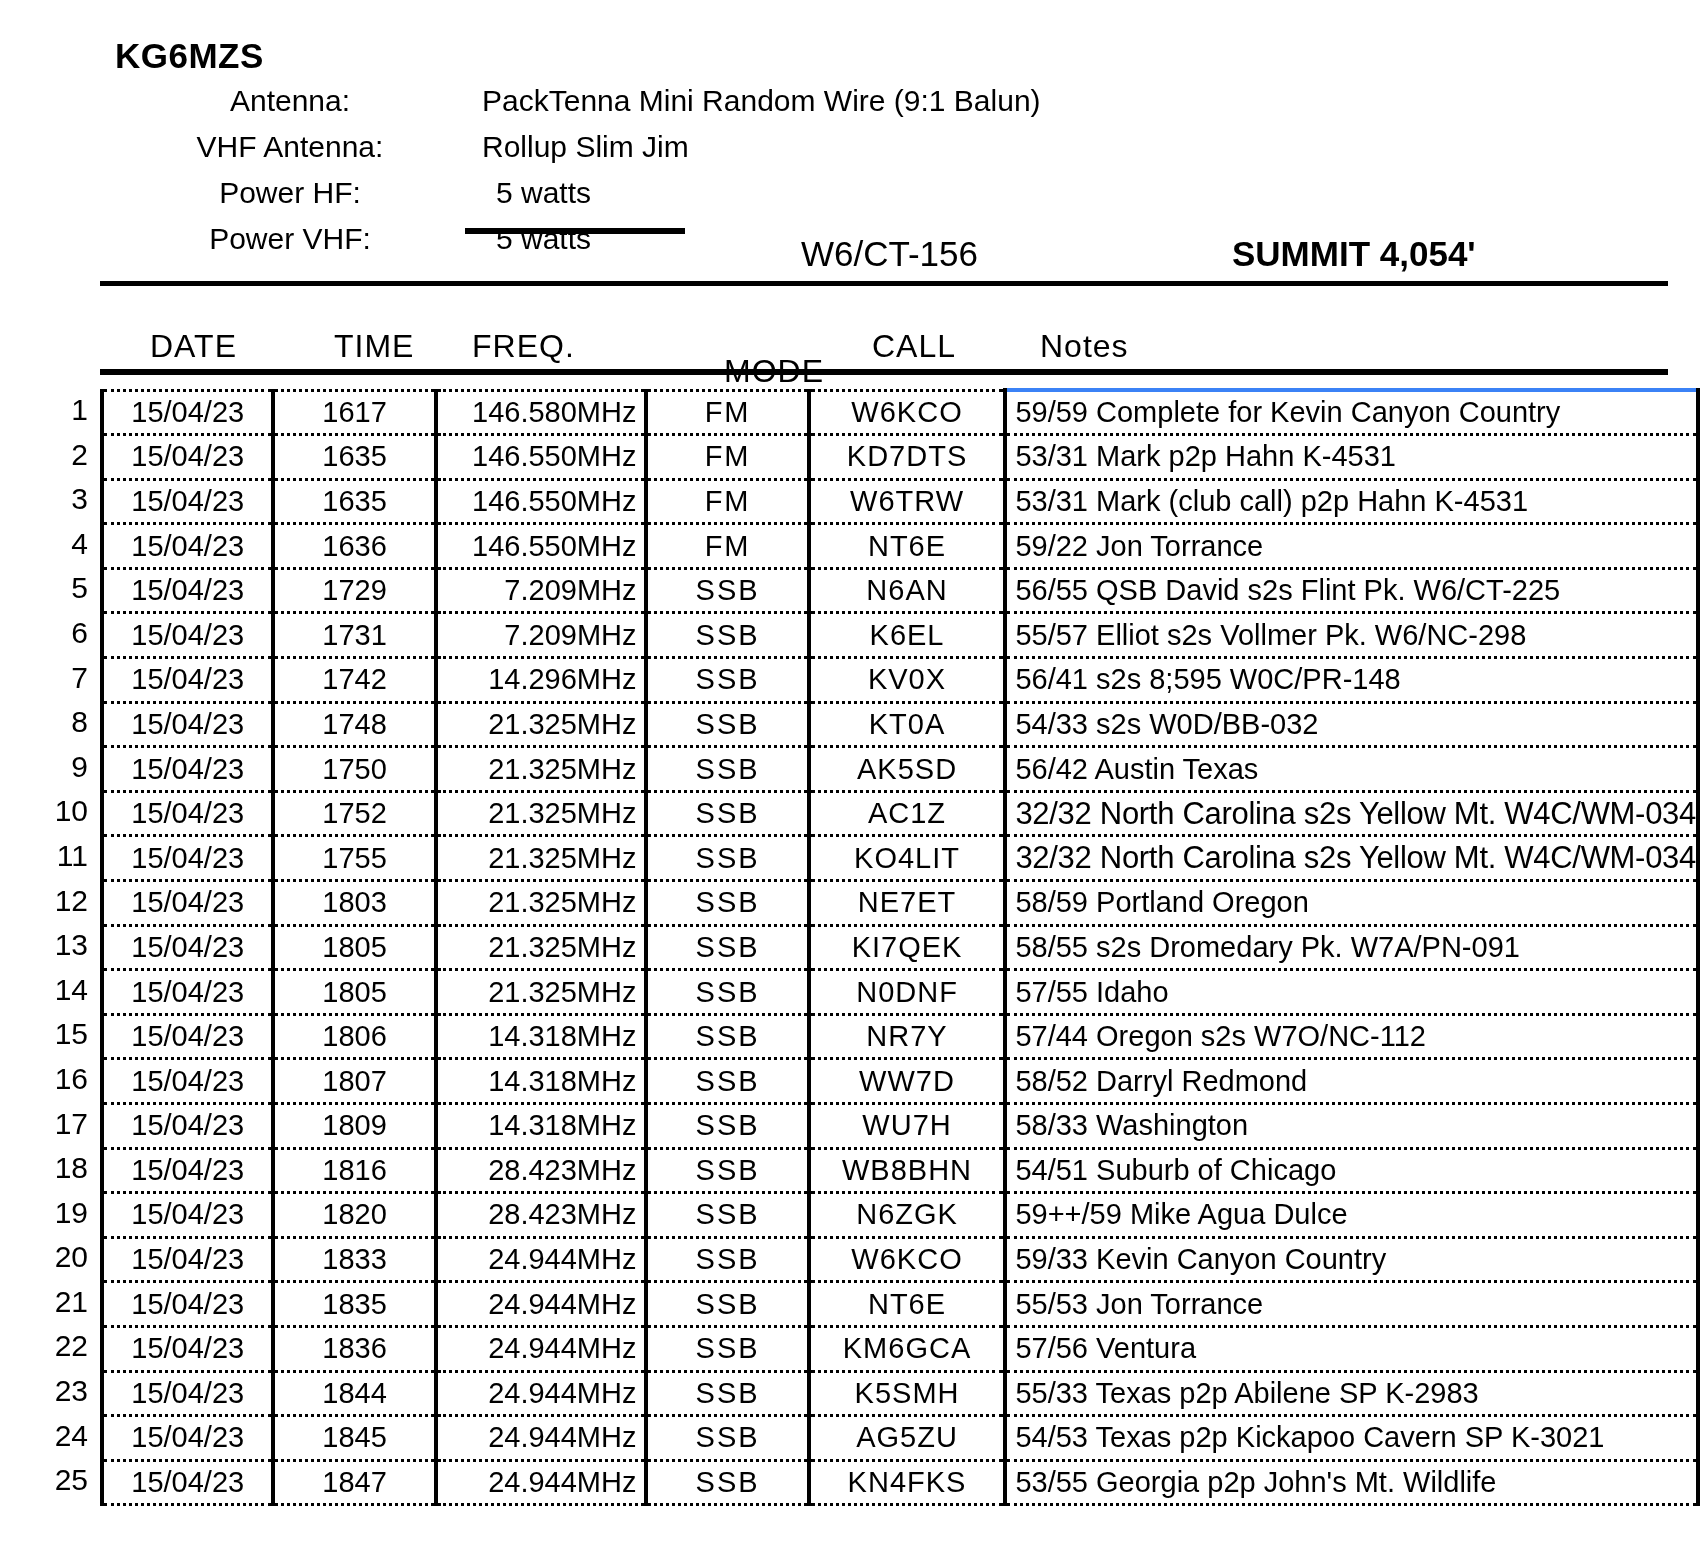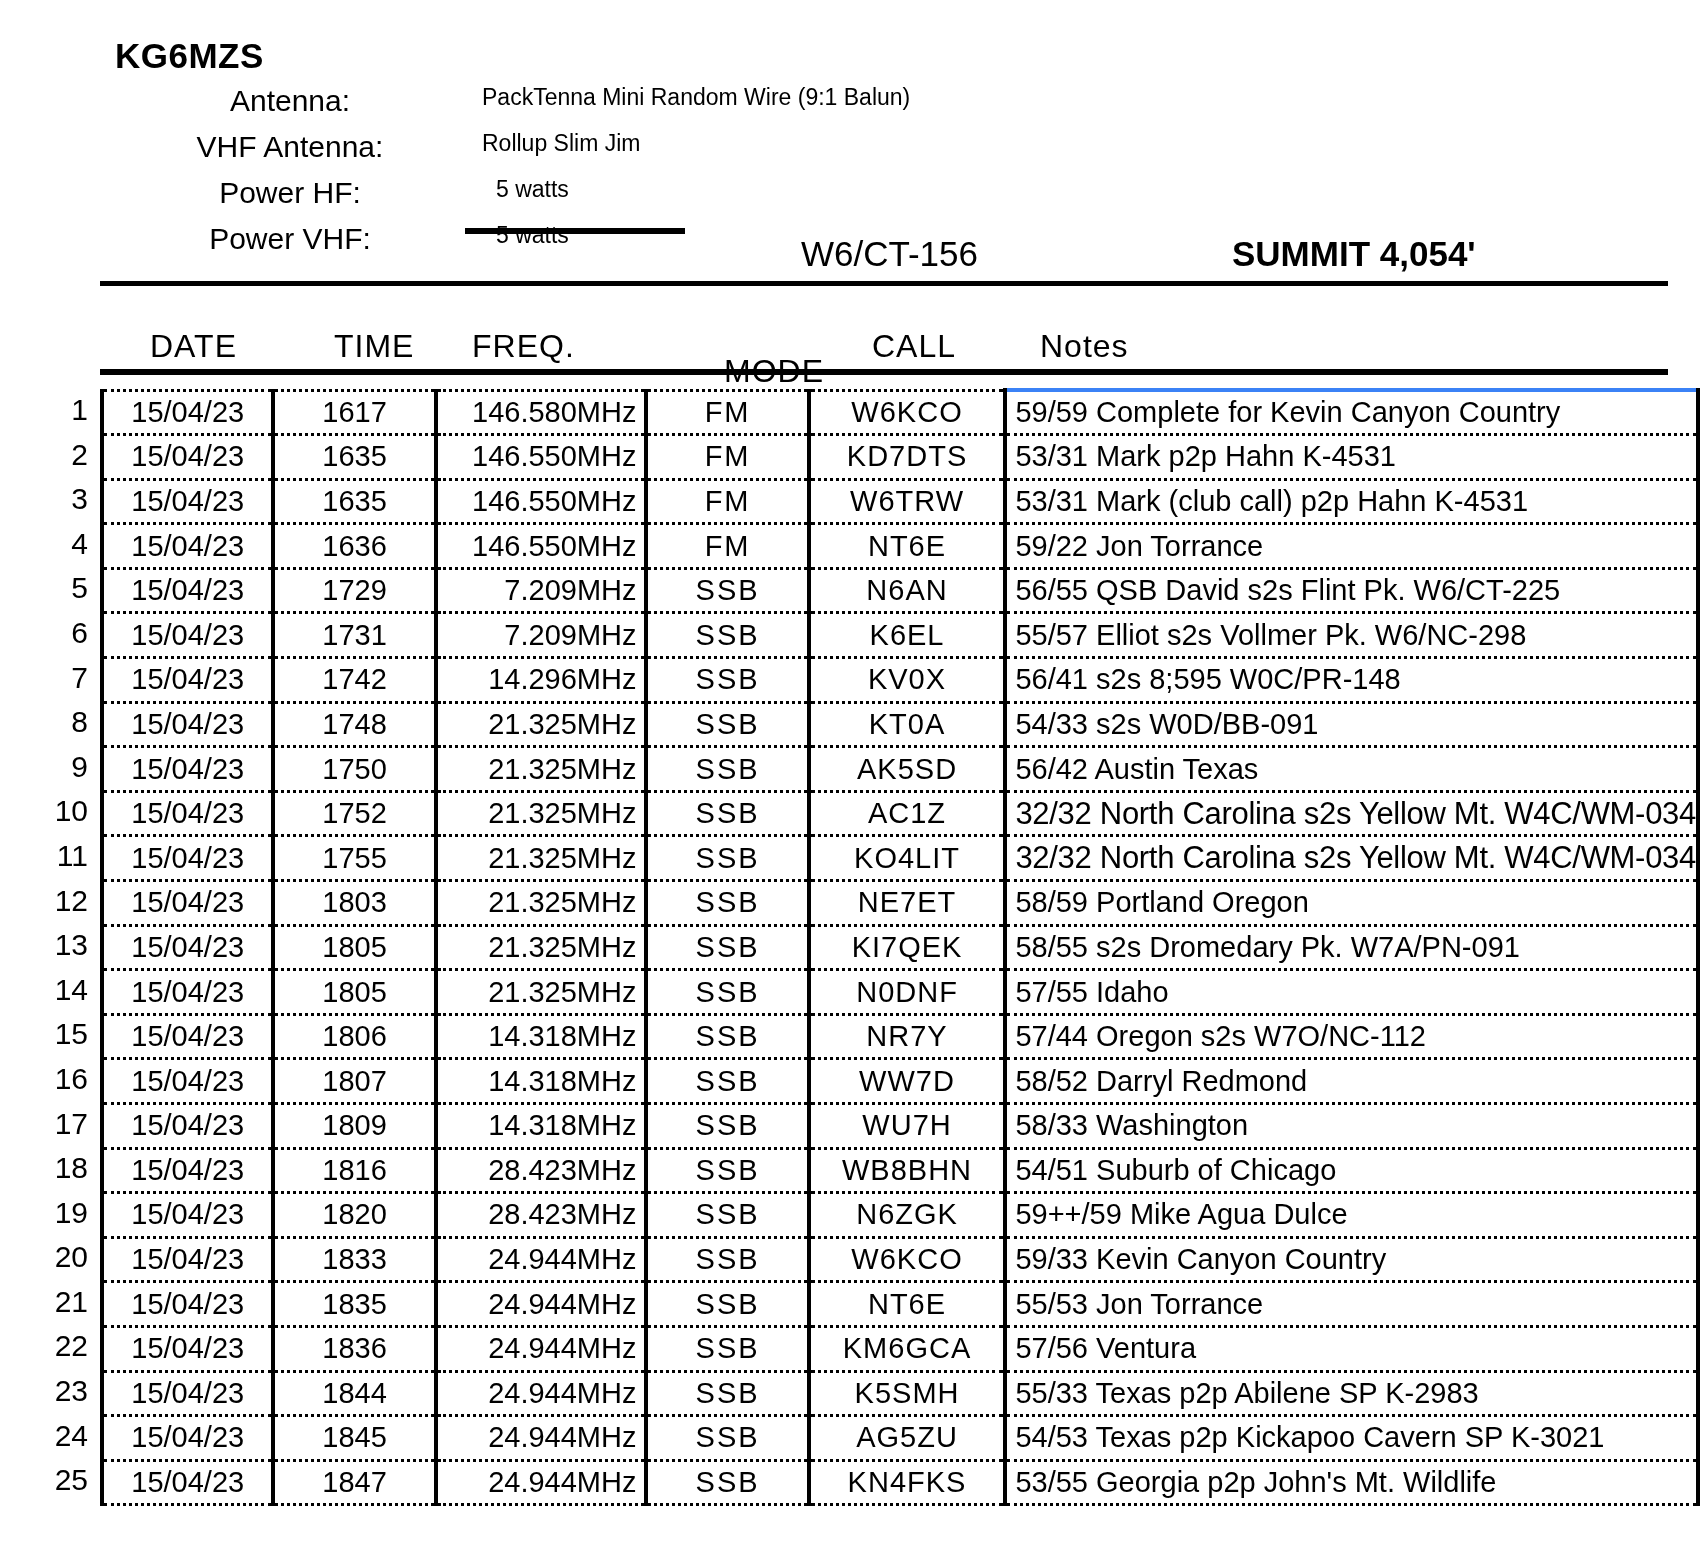--- a/index.html
+++ b/index.html
@@ -1,21 +1,21 @@
 <!DOCTYPE html>
 <html><head>
 <meta charset="utf-8">
 <style>
   html, body { margin:0; padding:0; background:#ffffff; }
   body { width:1700px; height:1549px; position:relative; overflow:hidden;
          font-family:"Liberation Sans", "DejaVu Sans", sans-serif; color:#000; }
   .abs { position:absolute; }
   #op-call { left:115px; top:36px; font-size:35px; font-weight:bold; letter-spacing:0.5px; }
   .hdr-label { position:absolute; width:330px; left:125px; text-align:center; font-size:30px; }
-  .hdr-value { position:absolute; left:482px; font-size:23px; white-space:nowrap; }
+  .hdr-value { position:absolute; left:482px; font-size:30px; white-space:nowrap; }
   #pwr-underline { left:465px; top:228px; width:220px; height:6px; background:#000; }
   #ref { left:801px; top:234px; font-size:35px; }
   #summit { left:1232px; top:234px; font-size:35px; font-weight:bold; }
   #rule-top { left:100px; top:281px; width:1568px; height:5px; background:#000; }
   .col-head { position:absolute; top:328px; font-size:32px; letter-spacing:1px; }
   #rule-head { left:100px; top:369px; width:1568px; height:6px; background:#000; }
 
   #log-table { position:absolute; left:100px; top:388px; border-collapse:collapse; table-layout:fixed; }
   #log-table td { height:44.6px; padding:0; font-size:29px; white-space:nowrap; overflow:hidden;
                   border-top:3px dotted #000; border-bottom:3px dotted #000;
@@ -150,21 +150,21 @@
         <td class="c-mode">SSB</td>
         <td class="c-call">KV0X</td>
         <td class="c-notes">56/41 s2s 8;595 W0C/PR-148</td>
       </tr>
       <tr>
         <td class="c-date">15/04/23</td>
         <td class="c-time">1748</td>
         <td class="c-freq">21.325MHz</td>
         <td class="c-mode">SSB</td>
         <td class="c-call">KT0A</td>
-        <td class="c-notes">54/33 s2s W0D/BB-091</td>
+        <td class="c-notes">54/33 s2s W0D/BB-032</td>
       </tr>
       <tr>
         <td class="c-date">15/04/23</td>
         <td class="c-time">1750</td>
         <td class="c-freq">21.325MHz</td>
         <td class="c-mode">SSB</td>
         <td class="c-call">AK5SD</td>
         <td class="c-notes">56/42 Austin Texas</td>
       </tr>
       <tr>

